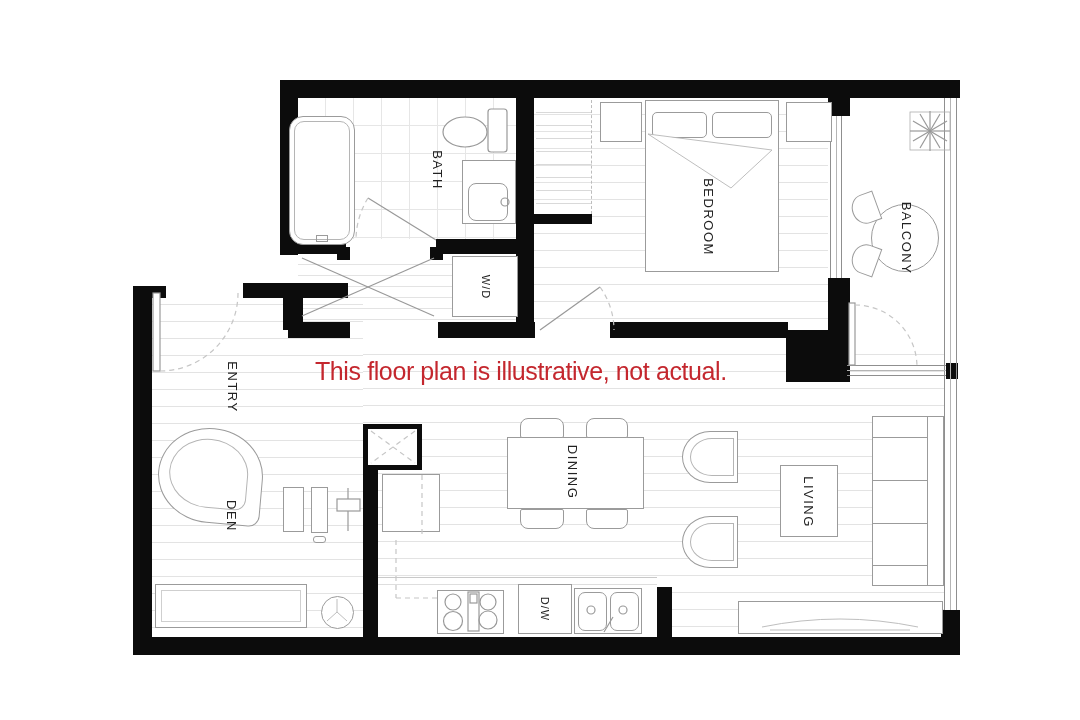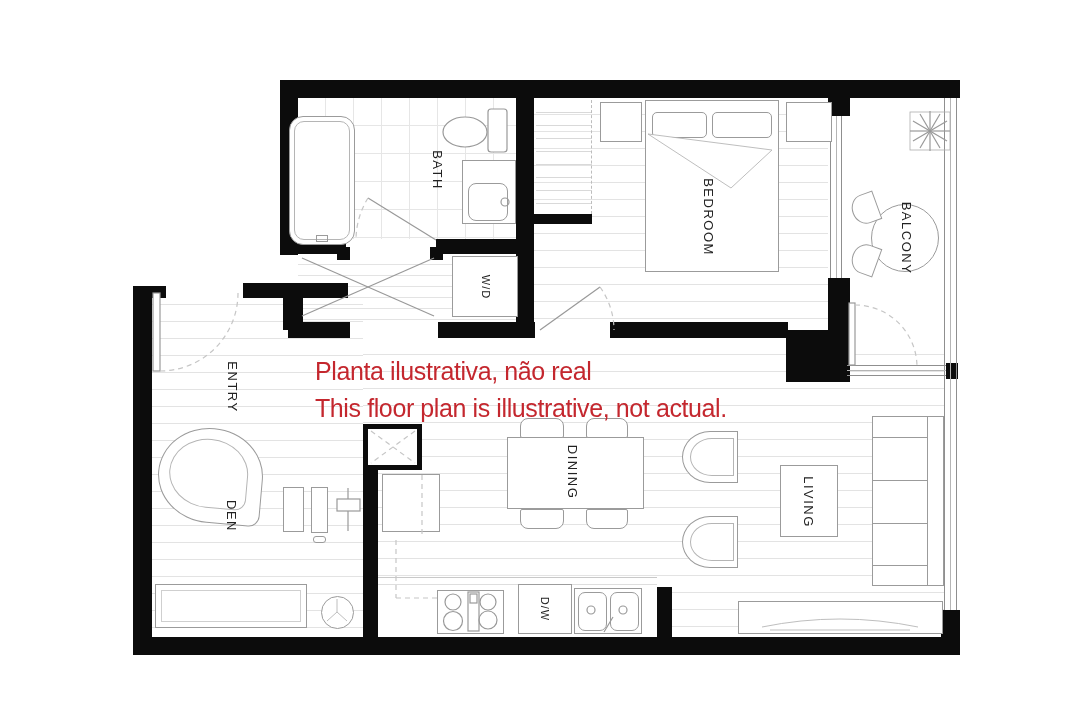--- a/index.html
+++ b/index.html
@@ -220,17 +220,16 @@
   <div class="label" style="left:708px;top:217px">BEDROOM</div>
   <div class="label" style="left:906px;top:238px">BALCONY</div>
   <div class="label sm" style="left:486px;top:287px">W/D</div>
   <div class="label" style="left:232px;top:387px">ENTRY</div>
   <div class="label" style="left:231px;top:516px">DEN</div>
   <div class="label" style="left:572px;top:472px">DINING</div>
   <div class="label" style="left:808px;top:502px">LIVING</div>
   <div class="label sm" style="left:545px;top:609px">D/W</div>
 
   <div class="annotation">
-    <div>Planta ilustrativa, não real</div>
     <div>This floor plan is illustrative, not actual.</div>
   </div>
 
 </div>
 
 </body></html>

